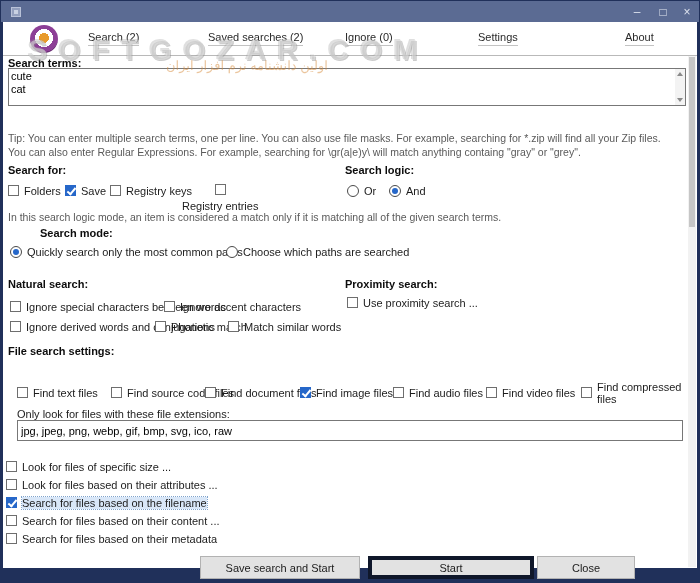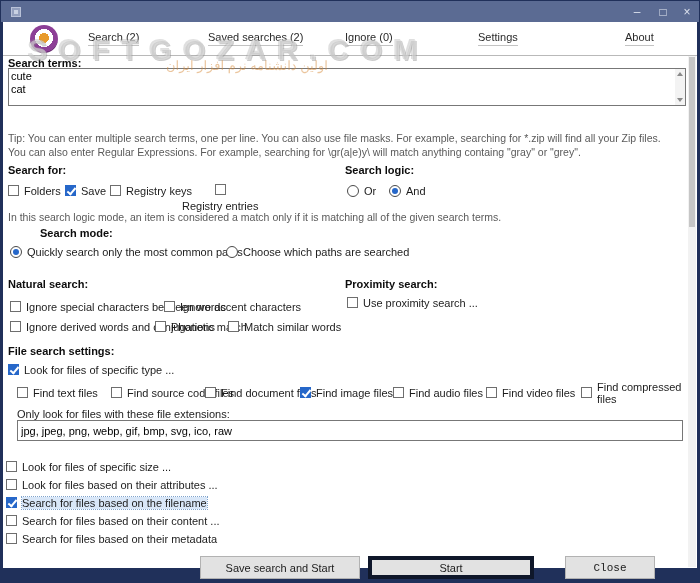--- a/index.html
+++ b/index.html
@@ -56,21 +56,21 @@
   .rad.on::after { content:""; position:absolute; left:2px; top:2px; width:6px; height:6px; border-radius:50%; background:#2667c9; }
   .sel { background:#d9e7f8; outline:1px dotted #7fa3cc; }
 
   #ext-input { position:absolute; left:14px; top:364px; width:666px; height:21px; border:1px solid #777777;
                font-family:"Liberation Sans", sans-serif; font-size:11px; padding:0 3px; background:#fff; }
 
   .btn { position:absolute; top:500px; height:23px; background:#e2e2e2; border:1px solid #b2b2b2;
          display:flex; align-items:center; justify-content:center; font-size:11px; color:#1c1c1c; cursor:default; }
   #btn-save { left:197px; width:160px; }
   #btn-start { left:365px; width:166px; border:4px solid #0f172a; box-shadow:inset 0 0 0 1px #e2e2e2; }
-  #btn-close2 { left:562px; width:90px;font-family:Liberation Mono, monospace; }
+  #btn-close2 { left:534px; width:98px; }
 
   
   #vscroll { position:absolute; left:685px; top:34px; width:8px; height:511px; background:#f2f2f2; }
   #vthumb { position:absolute; left:1px; top:1px; width:6px; height:170px; background:#c6c6c6; }
 </style>
 </head>
 <body>
 
 <div id="win">
 
@@ -172,24 +172,20 @@
         <span>Match similar words</span>
       </div>
 
       <div class="cbrow" style="left:344px; top:240px;">
         <span class="cb"></span>
         <span>Use proximity search ...</span>
       </div>
 
       <div class="abs h" style="left:5px; top:289px;">File search settings:</div>
 
-      <div class="cbrow" style="left:5px; top:307px;">
-        <span class="cb on"></span>
-        <span>Look for files of specific type ...</span>
-      </div>
 
       <div class="cbrow" style="left:14px;  top:330px;">
         <span class="cb"></span>
         <span>Find text files</span>
       </div>
       <div class="cbrow" style="left:108px; top:330px;">
         <span class="cb"></span>
         <span>Find source code files</span>
       </div>
       <div class="cbrow" style="left:202px; top:330px;">

